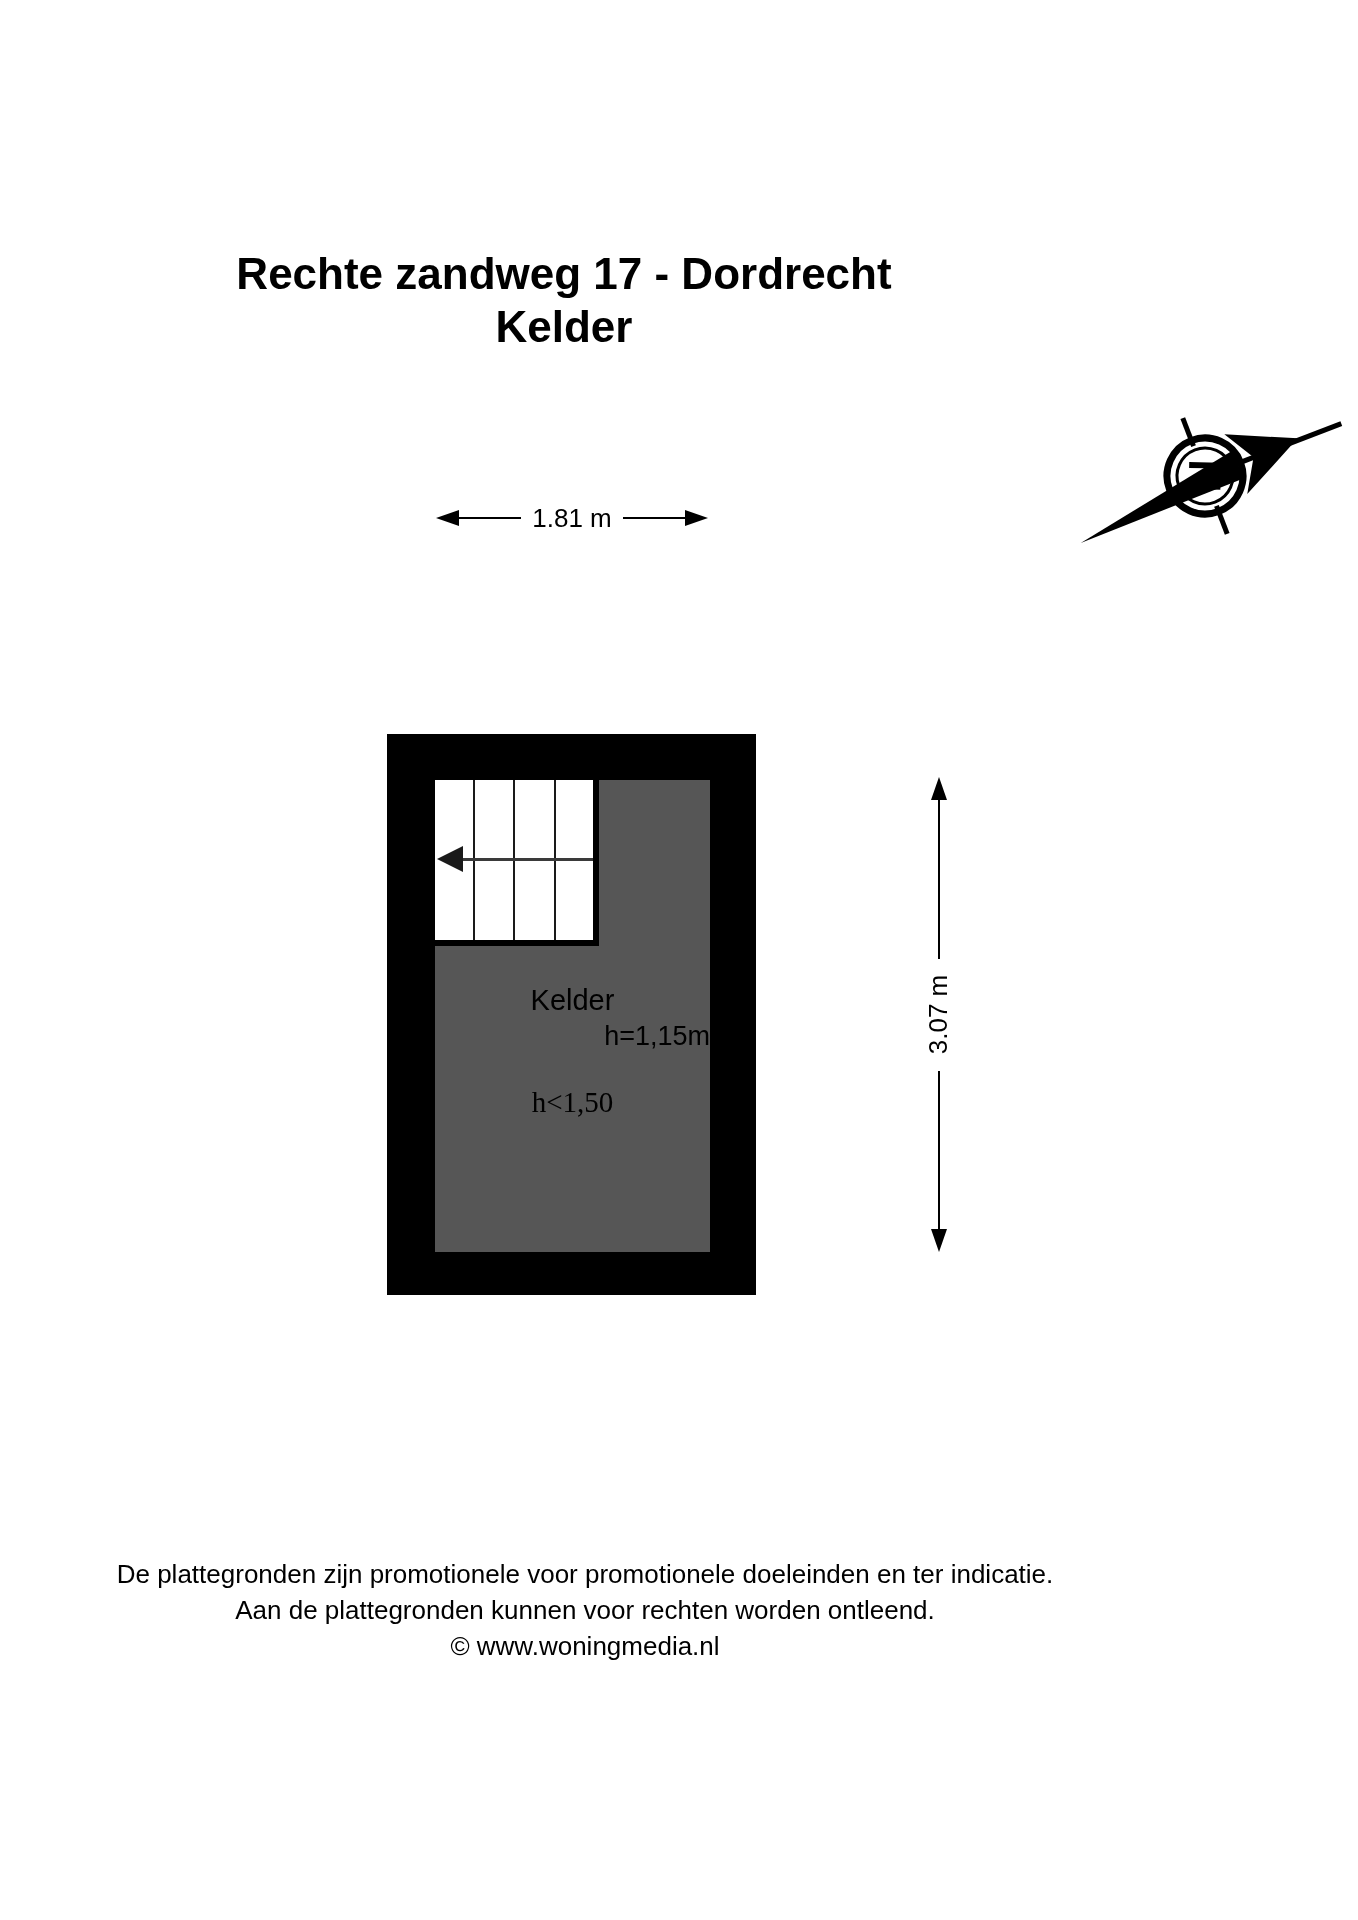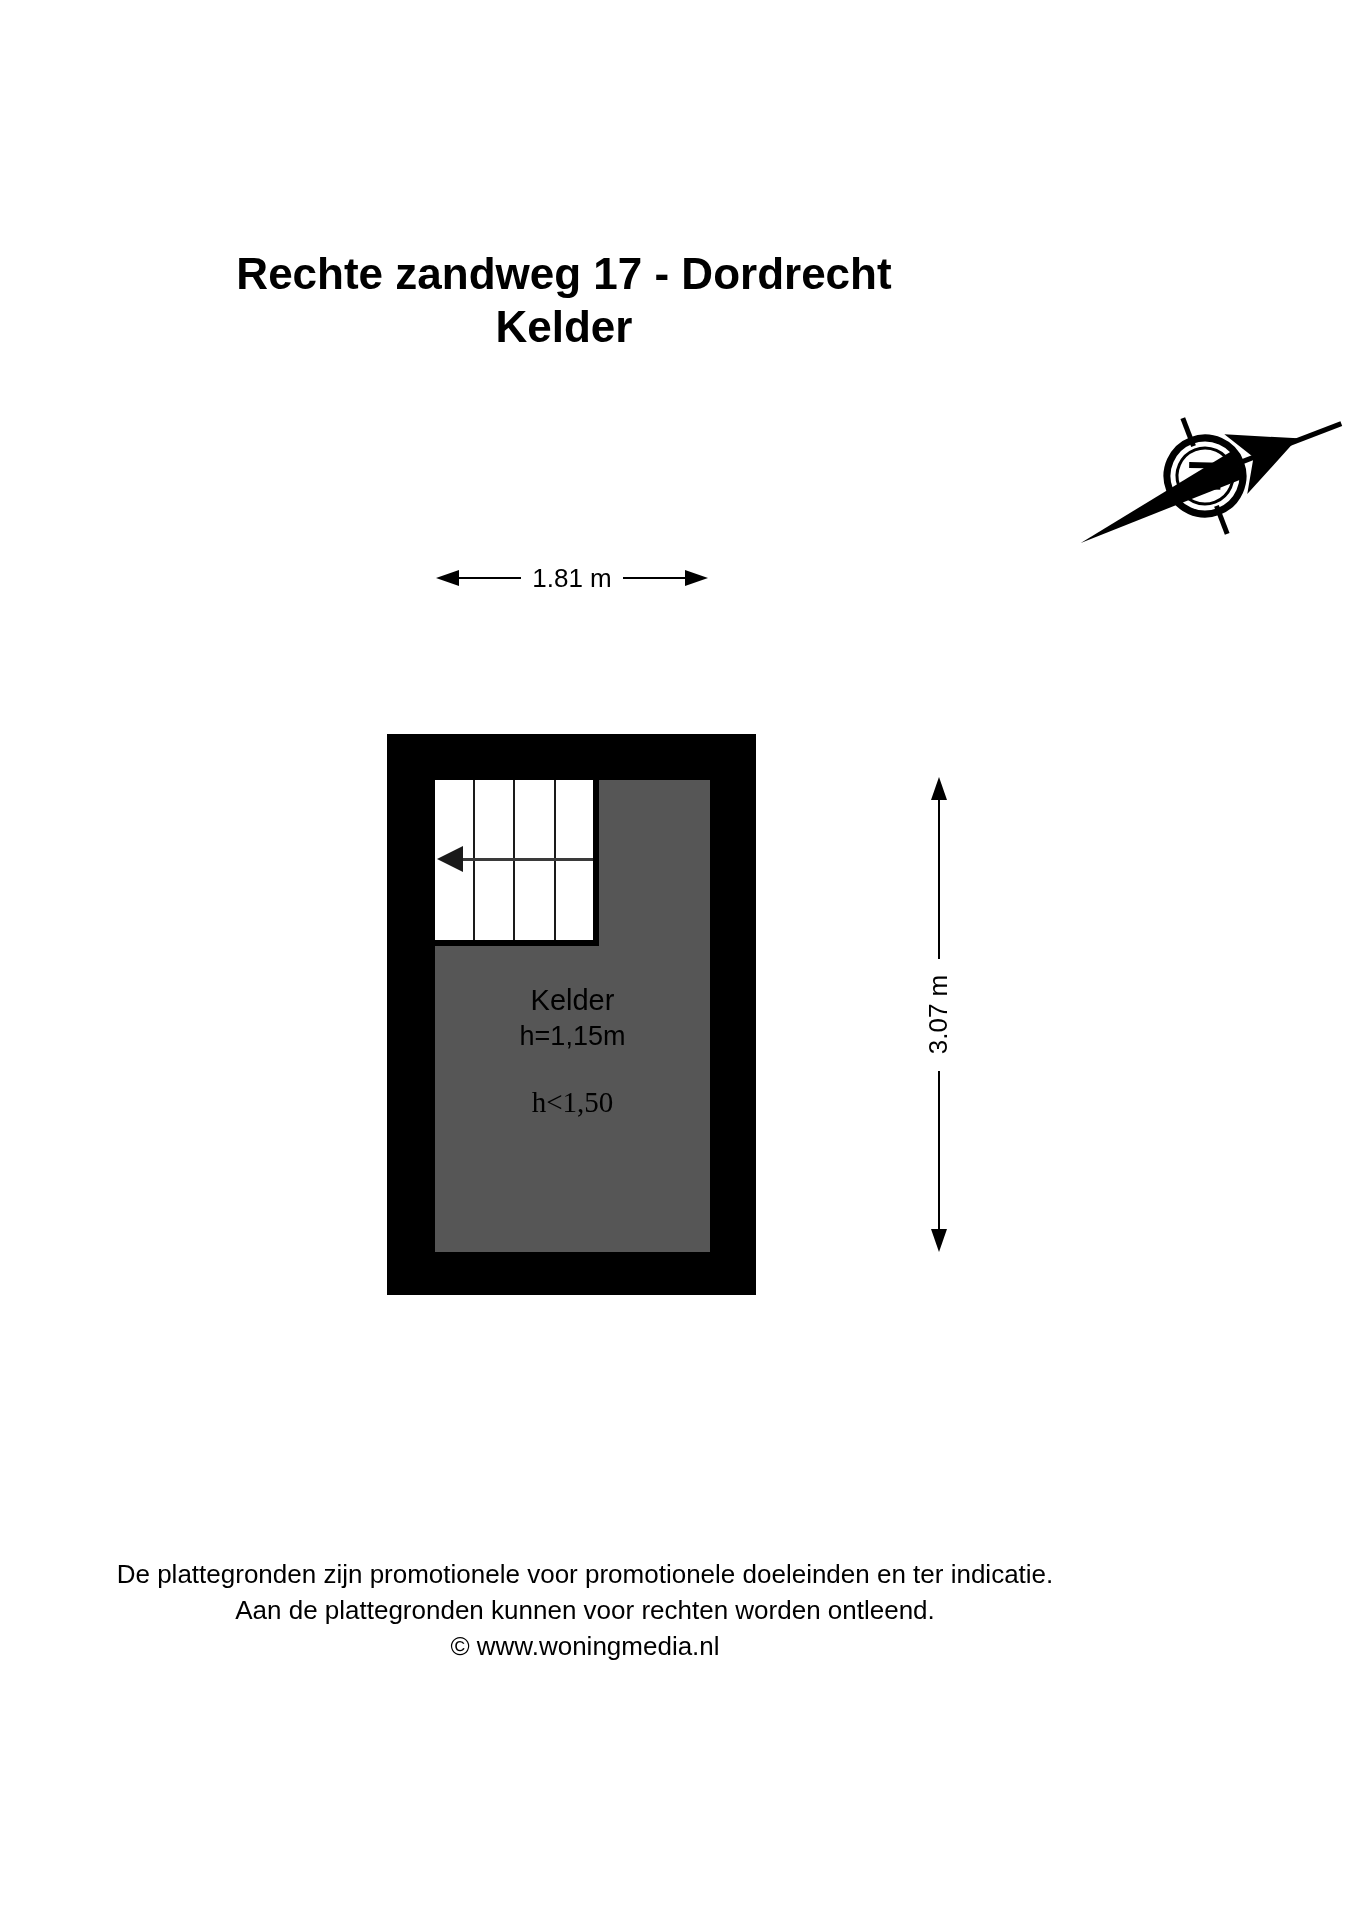--- a/index.html
+++ b/index.html
@@ -32,21 +32,21 @@
   .compass{position:absolute;left:1055px;top:361px;width:300px;height:230px;}
   .compass .filled{fill:var(--ink);stroke:none;}
   .compass .stroke{stroke:var(--ink);fill:none;}
   .compass-n-text{
     font-family:"Liberation Sans", sans-serif;
     font-size:46px;font-weight:bold;fill:var(--ink);
   }
 
   
   .dim-h{
-    position:absolute;left:436px;top:564px;width:272px;height:28px;
+    position:absolute;left:436px;top:504px;width:272px;height:28px;
     display:flex;align-items:center;
   }
   .dim-v{
     position:absolute;left:925px;top:777px;width:28px;height:475px;
     display:flex;flex-direction:column;align-items:center;
   }
   .dim-line-h{flex:1;height:2px;background:var(--ink);}
   .dim-line-v{flex:1;width:2px;background:var(--ink);}
   .arr{width:0;height:0;}
   .arr-left{border-top:8px solid transparent;border-bottom:8px solid transparent;border-right:23px solid var(--ink);}
@@ -61,21 +61,21 @@
   .plan{
     position:absolute;left:387px;top:734px;width:369px;height:561px;
     background:var(--wall);
   }
   .room{
     position:absolute;left:48px;top:46px;width:275px;height:472px;
     background:var(--floor);
   }
   .room-labels{position:absolute;left:0;top:0;width:100%;height:100%;text-align:center;}
   .room-name{position:absolute;top:204px;width:100%;font-size:29px;color:var(--ink);}
-  .room-h{position:absolute;top:241px;width:100%;font-size:27px;color:var(--ink);}
+  .room-h{position:absolute;top:241px;width:100%;font-size:27px;color:var(--ink);text-align:right;}
   .room-note{position:absolute;top:306px;width:100%;font-size:29px;color:var(--ink);font-family:Liberation Serif, serif;}
 
   .stairs{
     position:absolute;left:48px;top:46px;width:164px;height:166px;
     background:var(--stairfill);
     border-right:6px solid var(--wall);
     border-bottom:6px solid var(--wall);
   }
   .stair-vline{position:absolute;top:0;width:2px;height:160px;background:#1a1a1a;}
   .stair-vline.v1{left:38px;}

